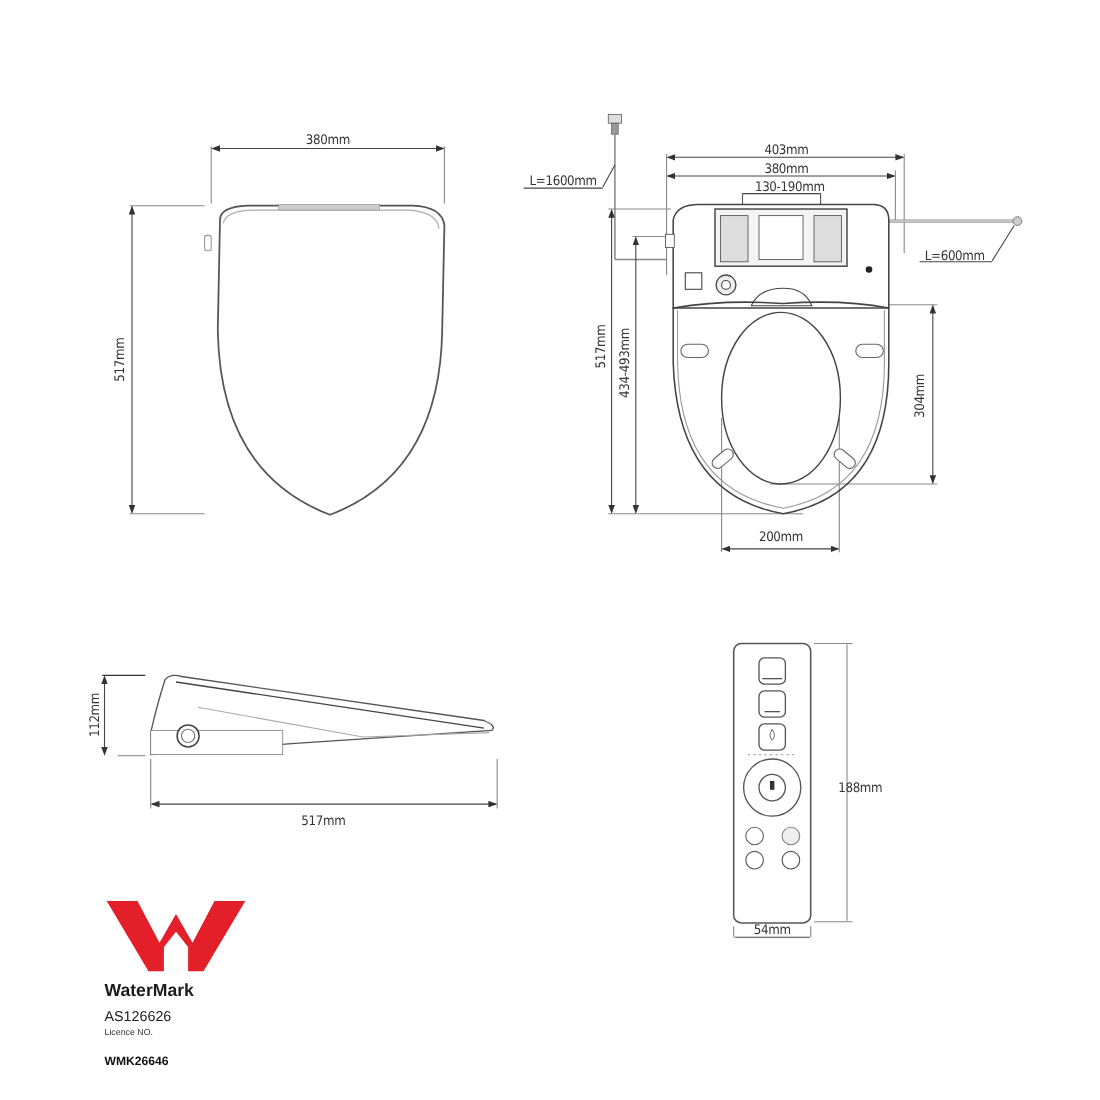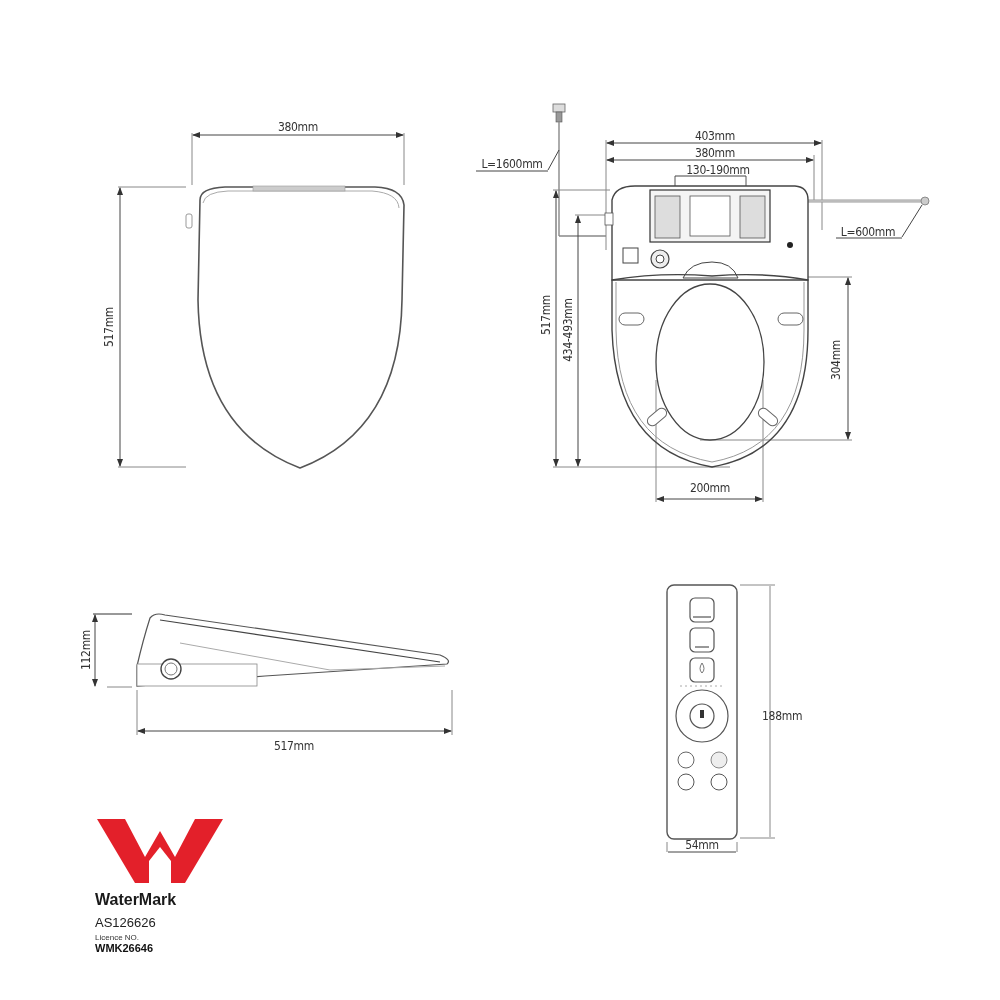--- a/index.html
+++ b/index.html
@@ -3,21 +3,21 @@
 <meta charset="utf-8">
 <style>
   html, body { margin:0; padding:0; background:#ffffff; }
   body { width:1000px; height:1000px; position:relative; overflow:hidden; font-family:"Liberation Sans", sans-serif; }
   svg.main { position:absolute; left:0; top:0; }
   .dim { font-family:"DejaVu Sans Condensed","DejaVu Sans", sans-serif; font-size:12px; fill:#333; letter-spacing:-0.3px; }
   .logo { position:absolute; left:95px; top:817px; width:170px; text-align:left; }
   .wm-title { font-weight:bold; font-size:16px; color:#1a1a1a; margin-top:2px; }
   .wm-as { font-size:13px; color:#222; margin-top:6px; }
   .wm-lic { font-size:8px; color:#333; margin-top:3px; }
-  .wm-num { font-weight:bold; font-size:11px; color:#111; margin-top:0; }
+  .wm-num { font-weight:bold; font-size:11px; color:#111; margin-top:16px; }
 </style>
 </head>
 <body>
 
 <svg class="main" width="1000" height="1000" viewBox="0 0 1000 1000" xmlns="http://www.w3.org/2000/svg">
   <defs>
     <marker id="arr" markerWidth="8" markerHeight="6" refX="7" refY="3" orient="auto-start-reverse">
       <path d="M0,0 L8,3 L0,6 z" fill="#333"></path>
     </marker>
   </defs>

